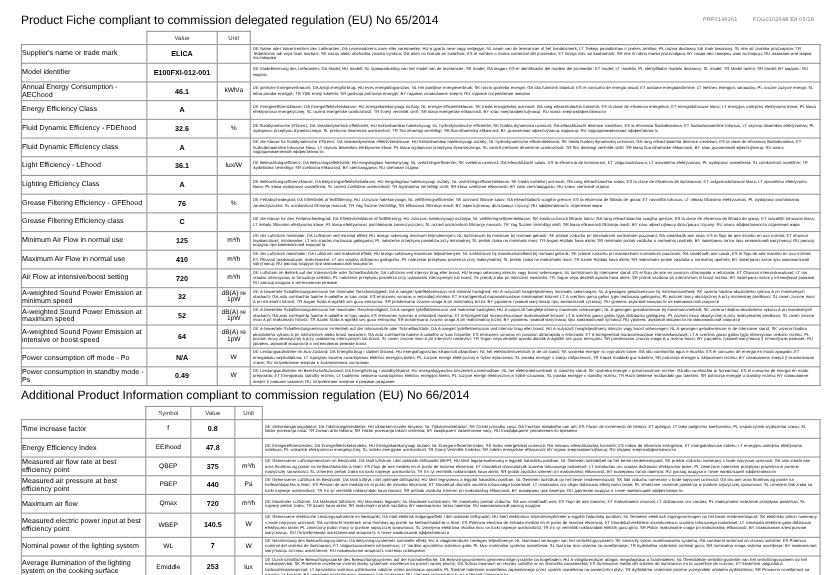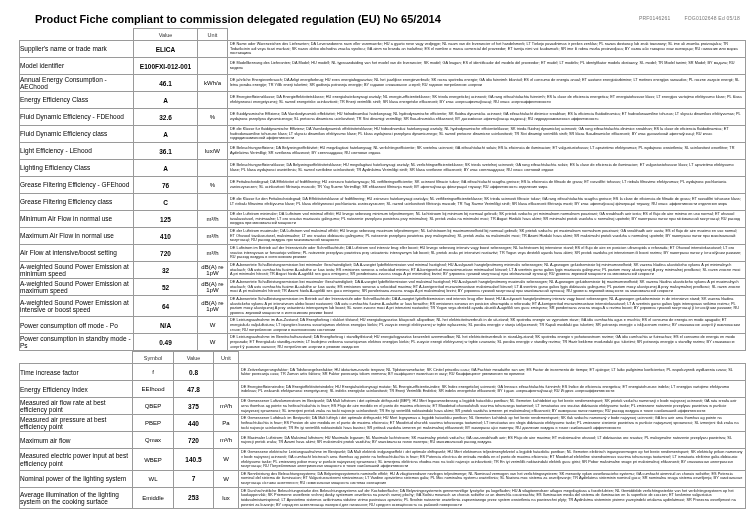--- a/index.html
+++ b/index.html
@@ -1,21 +1,21 @@
 <!DOCTYPE html>
 <html><head>
 <meta charset="utf-8">
 <style>
   html,body{margin:0;padding:0;background:#fff}
   body{width:750px;height:523px;position:relative;overflow:hidden;
        font-family:"Liberation Sans", sans-serif;color:#000;}
   .page{padding:13px 5px 0 19px;}
   .doc-codes{position:absolute;top:15px;right:10px;font-size:5px;color:#777;
              display:flex;gap:14px;letter-spacing:.2px}
-  h1{font-size:11px;font-weight:bold;margin:0 0 3px 16px;line-height:12px}
+  h1{font-size:11px;font-weight:normal;margin:0 0 3px 0;line-height:12px}
   h1.second{margin-top:3px}
   table.tbl{border-collapse:collapse;table-layout:fixed;width:726px}
   .tbl td{border:1px solid #9a9a9a;vertical-align:middle;padding:0;overflow:hidden}
   .tbl td.nob{border:none}
   tr.hdr{height:12px}
   tr.r{height:17px}
   .hcell{font-size:5.5px;text-align:center;color:#333;padding:1px}
   .lbl{font-size:6.5px;padding:1px 3px;line-height:7.4px}
   .val{font-size:6.5px;font-weight:bold;text-align:center}
   .sym{font-size:6px;text-align:center}
@@ -208,20 +208,21 @@
     <td class="lbl">Power consumption in standby mode - Ps</td>
     <td class="val">0.49</td>
     <td class="unit">W</td>
     <td class="desc-td">
             <div class="desc">DE Leistungsaufnahme im Bereitschaftszustand; DA Energiforbrug i standbytilstand; HU energiafogyasztas keszenleti uzemmodban; NL het elektriciteitsverbruik in stand-by-stand; SK spotreba energie v pohotovostnom rezime; GA idiu cumhachta ar fuireachas; ES el consumo de energia en modo preparado; ET Energiakulu standby-rezimis; LT budejimo veiksena suvartojamos elektros energijos kiekis; PL zuzycie energii elektrycznej w trybie czuwania; SL poraba energije v standby rezimu; TR Hazir bekleme modundaki guc tuketimi; SR potrosnja energije u standby rezimu; BY спажыванне энергіі ў рэжыме чакання; RU потребление энергии в режиме ожидания</div>
           </td>
   </tr>
 </tbody>
   </table>
 
+  <h1 class="second">Additional Product Information compliant to commission regulation (EU) No 66/2014</h1>
 
   <table class="tbl">
     <colgroup>
         <col style="width:113px">
         <col style="width:41px">
         <col style="width:40px">
         <col style="width:25px">
         <col style="width:507px">
       </colgroup>
     <tbody id="t2-body">

